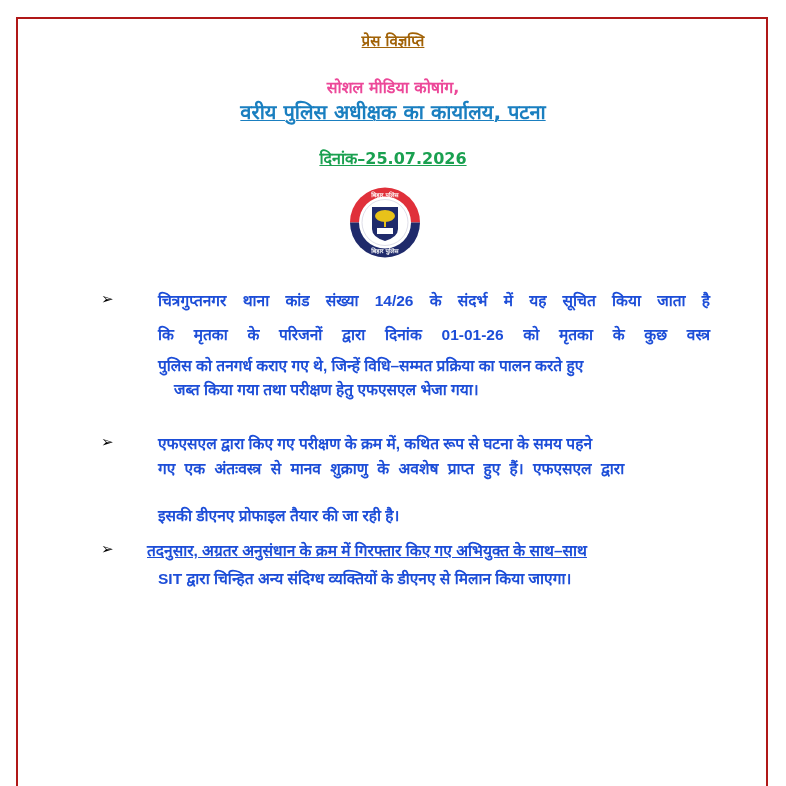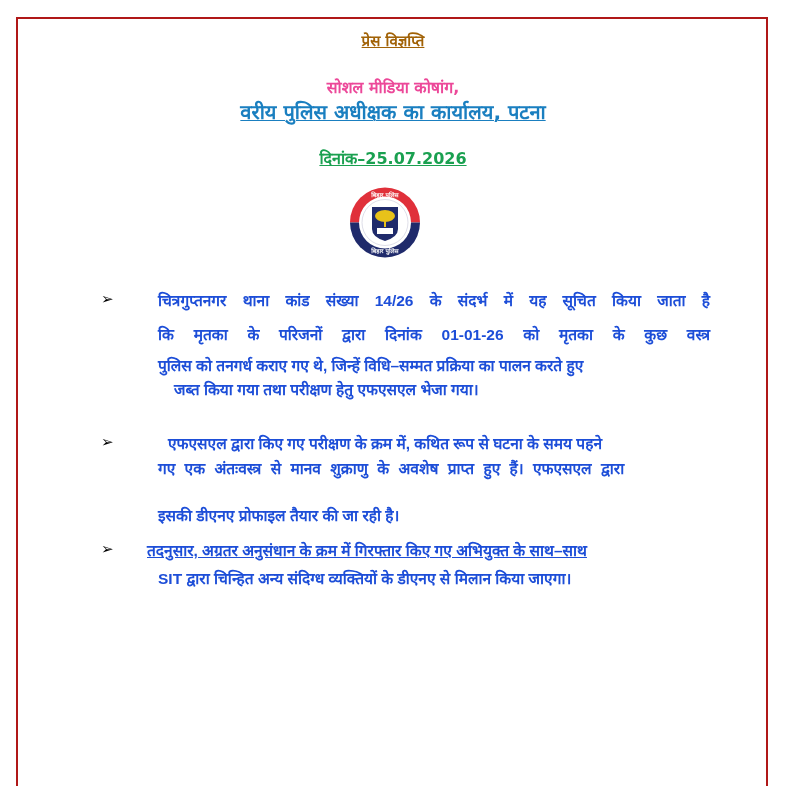--- a/index.html
+++ b/index.html
@@ -117,19 +117,19 @@
   <text x="40" y="68" font-size="6" fill="#ffffff" text-anchor="middle" font-family="DejaVu Sans, sans-serif" font-weight="bold">बिहार पुलिस</text>
 </svg>
 
 <div class="bullet" style="left:101px; top:290px;">➢</div>
 <div class="line justify" style="left:158px; top:289px; width:552px;">चित्रगुप्तनगर थाना कांड संख्या 14/26 के संदर्भ में यह सूचित किया जाता है</div>
 <div class="line justify" style="left:158px; top:323px; width:552px;">कि मृतका के परिजनों द्वारा दिनांक 01-01-26 को मृतका के कुछ वस्त्र</div>
 <div class="line" style="left:158px; top:354px;">पुलिस को तनगर्ध कराए गए थे, जिन्हें विधि–सम्मत प्रक्रिया का पालन करते  हुए</div>
 <div class="line" style="left:174px; top:378px;">जब्त किया गया तथा परीक्षण हेतु एफएसएल भेजा गया।</div>
 
 <div class="bullet" style="left:101px; top:433px;">➢</div>
-<div class="line" style="left:168px; top:432px;">एफएसएल द्वारा किए गए परीक्षण के क्रम में, कथित रूप से घटना के  समय पहने</div>
+<div class="line" style="left:158px; top:432px;">एफएसएल द्वारा किए गए परीक्षण के क्रम में, कथित रूप से घटना के  समय पहने</div>
 <div class="line" style="left:158px; top:457px;font-family:Liberation Mono, monospace;">गए एक अंतःवस्त्र से मानव शुक्राणु के अवशेष प्राप्त हुए हैं।     एफएसएल    द्वारा</div>
 <div class="line" style="left:158px; top:504px;">इसकी डीएनए प्रोफाइल तैयार की जा रही है।</div>
 
 <div class="bullet" style="left:101px; top:540px;">➢</div>
 <div class="line" style="left:147px; top:539px;text-decoration:underline;">तदनुसार, अग्रतर अनुसंधान के क्रम में गिरफ्तार किए गए अभियुक्त के    साथ–साथ</div>
 <div class="line" style="left:158px; top:567px;text-align:right;">SIT द्वारा चिन्हित अन्य संदिग्ध व्यक्तियों के डीएनए से मिलान    किया जाएगा।</div>
 
 </body></html>

